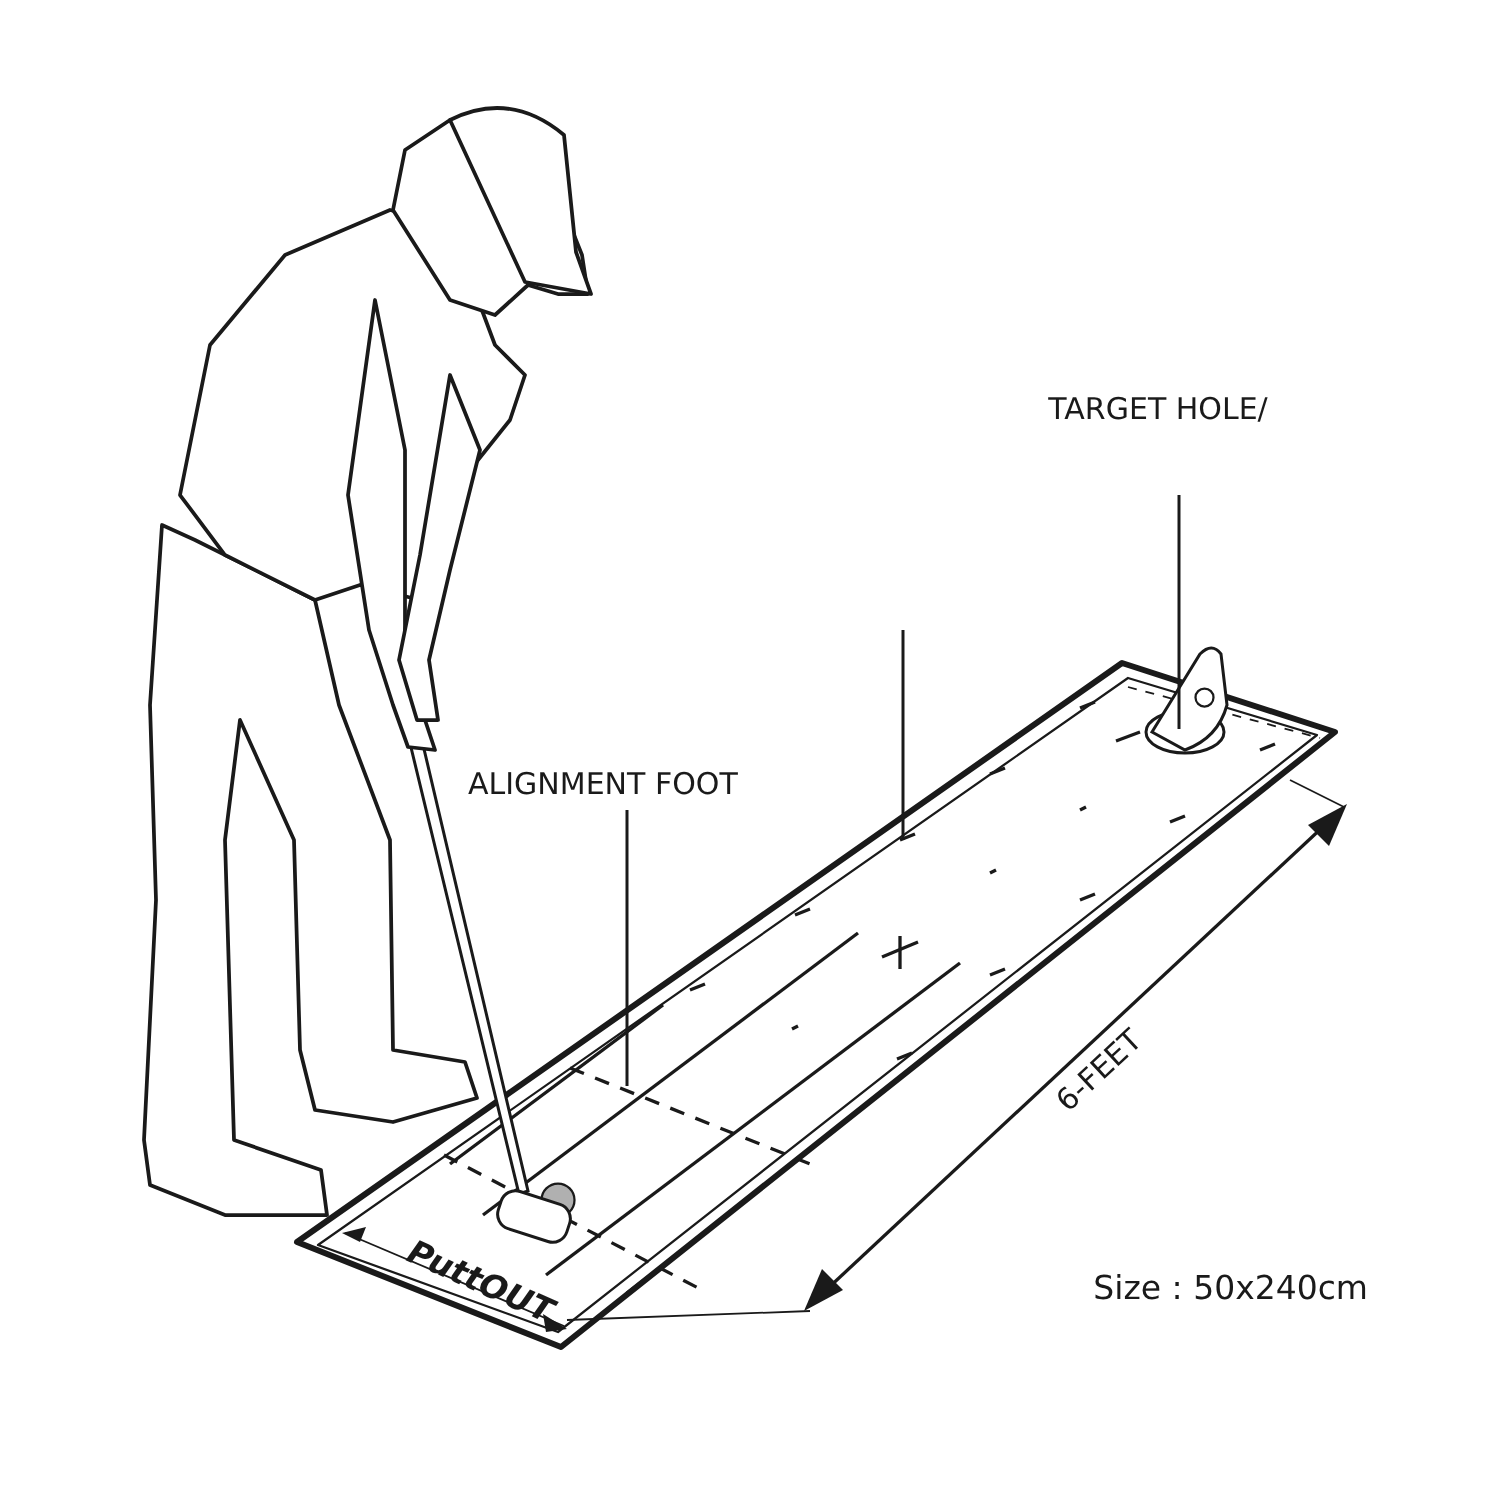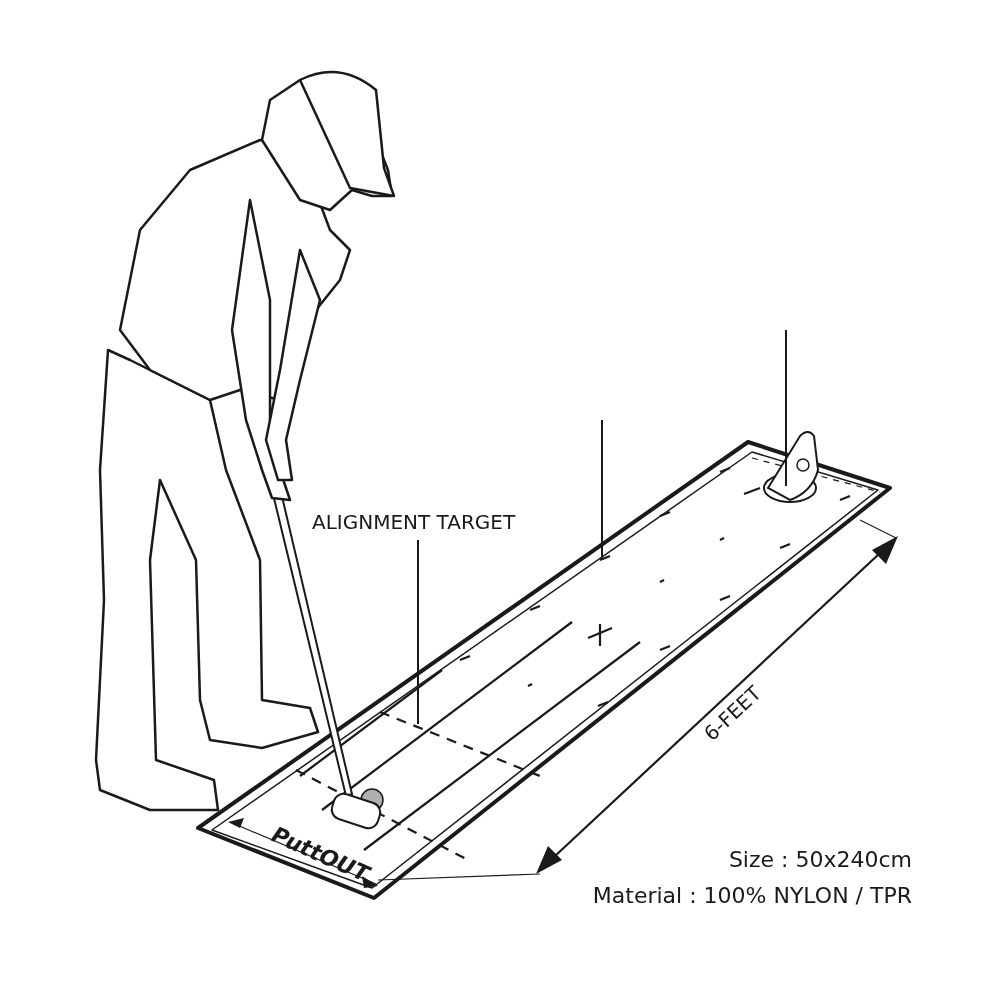--- a/index.html
+++ b/index.html
@@ -93,19 +93,19 @@
     <line x1="378" y1="880" x2="540" y2="874" stroke-width="1.2"></line>
     <line x1="860" y1="520" x2="896" y2="538" stroke-width="1.2"></line>
     <polygon points="536,874 548,846 562,860" fill="#1a1a1a" stroke="none"></polygon>
     <polygon points="898,536 886,564 872,550" fill="#1a1a1a" stroke="none"></polygon>
   </g>
   <text x="712" y="742" font-size="20" fill="#1a1a1a" transform="rotate(-43 712 742)">6-FEET</text>
 </svg>
 
   
   <div class="label" style="left:682px; top:258px; text-align:center; width:180px;">
+    <div>TARGET HOLE/</div>
   </div>
-  <div class="label" style="left:312px; top:508px;">ALIGNMENT TARGET</div>
+  <div class="label" style="left:312px; top:508px;">ALIGNMENT FOOT</div>
 
   
   <div class="spec" style="right:88px; top:844px;">Size : 50x240cm</div>
-  <div class="spec" style="right:88px; top:880px;">Material : 100% NYLON / TPR</div>
 </div>
 
 </body></html>

